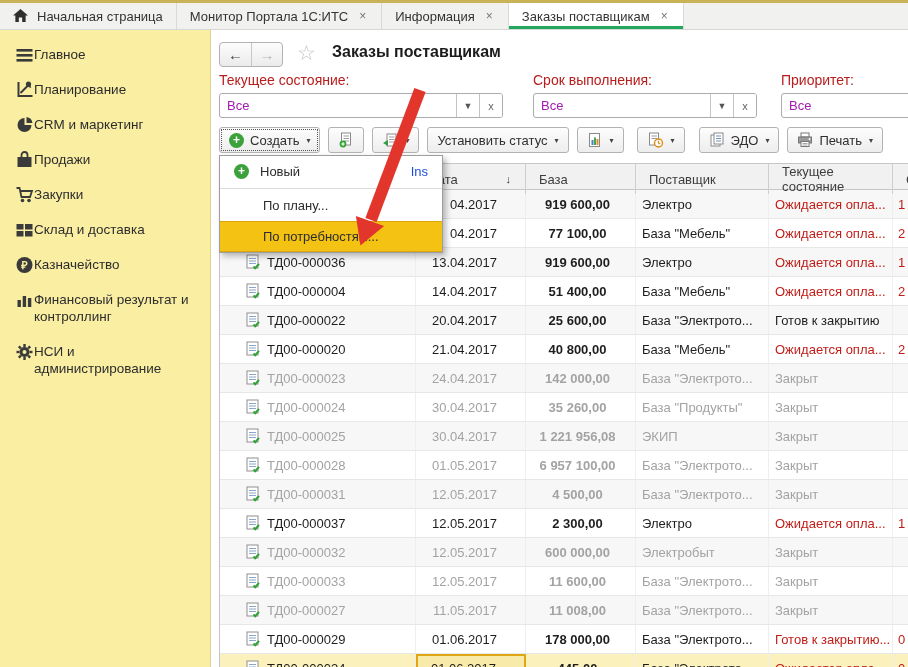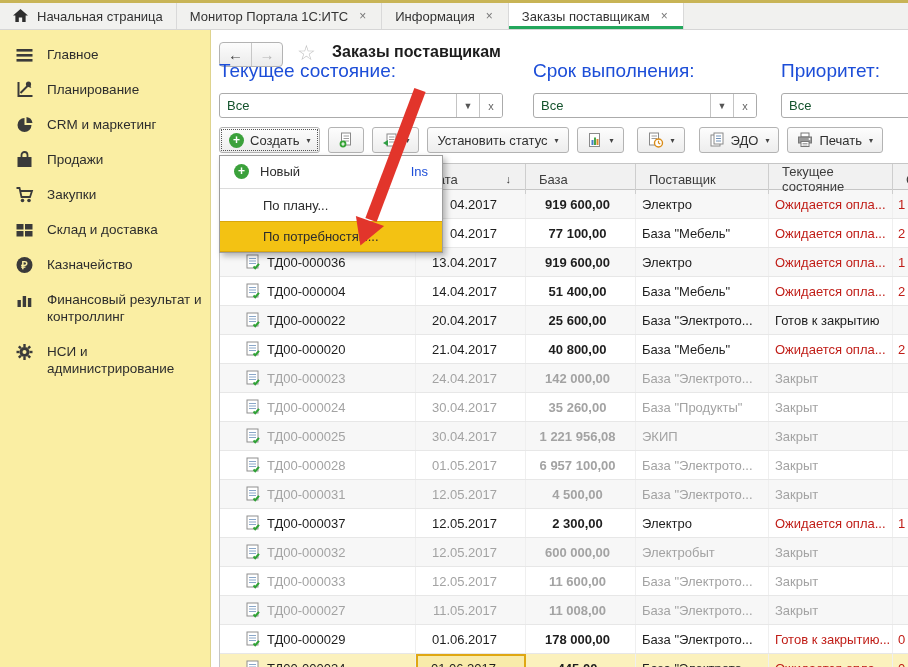--- a/index.html
+++ b/index.html
@@ -10,36 +10,36 @@
   .topstrip { height:3px; background:#c8b456; }
   .tabbar { height:27px; background:#f1f1ef; border-bottom:1px solid #d6d6d6; display:flex; align-items:stretch; }
   .tab { display:flex; align-items:center; gap:9px; padding:0 13px; border-right:1px solid #d9d9d9; font-size:13px; color:#333; cursor:pointer; position:relative; white-space:nowrap; }
   .tab.active { background:#fff; box-shadow:inset 0 -3px 0 #23a75c; }
   .tab .close { color:#777; font-size:12px; line-height:1; padding:1px 2px; }
   .home-ic { width:15px; height:14px; display:inline-block; }
 
   
   .main { display:flex; height:637px; }
   .sidebar { width:211px; background:#faeea3; border-right:1px solid #ded38e; padding-top:8px; flex:none; }
-  .side-item { display:flex; gap:13px; padding:9px 8px 9px 15px; align-items:flex-start; font-size:13.5px; color:#2d2d2d; cursor:pointer; line-height:1.25; }
+  .side-item { display:flex; padding:9px 8px 9px 15px; align-items:flex-start; font-size:13.5px; color:#2d2d2d; cursor:pointer; line-height:1.25; }
   .side-item .sic { width:19px; height:18px; flex:none; margin-top:-1px; }
   .content { position:relative; flex:1; background:#fff; overflow:hidden; }
 
   
   .navgroup { position:absolute; left:8px; top:12px; display:flex; border:1px solid #b3b3b3; border-radius:4px; background:linear-gradient(#fcfcfc,#ebebeb); height:25px; overflow:hidden; }
   .navbtn { width:31px; display:flex; align-items:center; justify-content:center; font-size:15px; color:#444; cursor:pointer; }
   .navbtn + .navbtn { border-left:1px solid #c7c7c7; }
   .navbtn.disabled { color:#b5b5b5; }
   .star { position:absolute; left:86px; top:11px; font-size:21px; color:#c3c3c3; cursor:pointer; }
   .title { position:absolute; left:121px; top:13px; font-size:16px; font-weight:bold; color:#1c1c1c; }
 
   
-  .flabel { position:absolute; top:30px; font-size:19px; color:#1d4ed8; }
+  .flabel { position:absolute; top:42px; font-size:14px; color:#b91c1c; }
   .combo { position:absolute; top:63px; height:25px; display:flex; border:1px solid #ababab; border-radius:3px; background:#fff; overflow:hidden; }
-  .combo .val { flex:1; display:flex; align-items:center; padding:0 7px; color:#14532d; }
+  .combo .val { flex:1; display:flex; align-items:center; padding:0 7px; color:#a21caf; }
   .combo .seg { width:23px; flex:none; border-left:1px solid #c4c4c4; display:flex; align-items:center; justify-content:center; color:#555; font-size:9px; cursor:pointer; background:#fff; }
   .combo .seg.x { font-size:11px; color:#666; }
 
   
   .toolbar { position:absolute; left:8px; top:97px; height:26px; display:flex; align-items:stretch; }
   .tbtn { display:flex; align-items:center; gap:6px; padding:0 9px; border:1px solid #b3b3b3; border-radius:3px; background:linear-gradient(#fdfdfd,#ededed); color:#2f2f2f; font-size:13px; cursor:pointer; margin-right:8px; white-space:nowrap; }
   .tbtn .caret { font-size:8px; color:#444; margin-left:1px; }
   .tbtn.focused { outline:1px dotted #555; outline-offset:-3px; }
   .gplus { width:15px; height:15px; border-radius:50%; background:#3ba13b; color:#fff; font-weight:bold; font-size:12px; line-height:14px; text-align:center; flex:none; }
   .mgap1 { margin-right:13px; } .mgap2 { margin-right:14px; }

